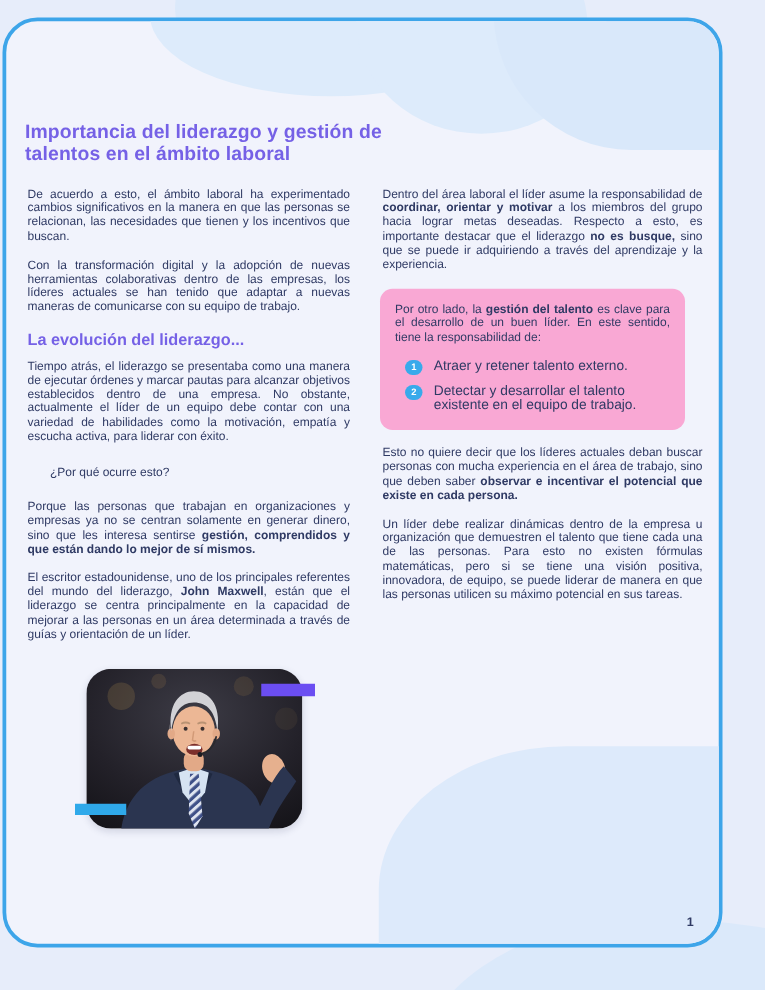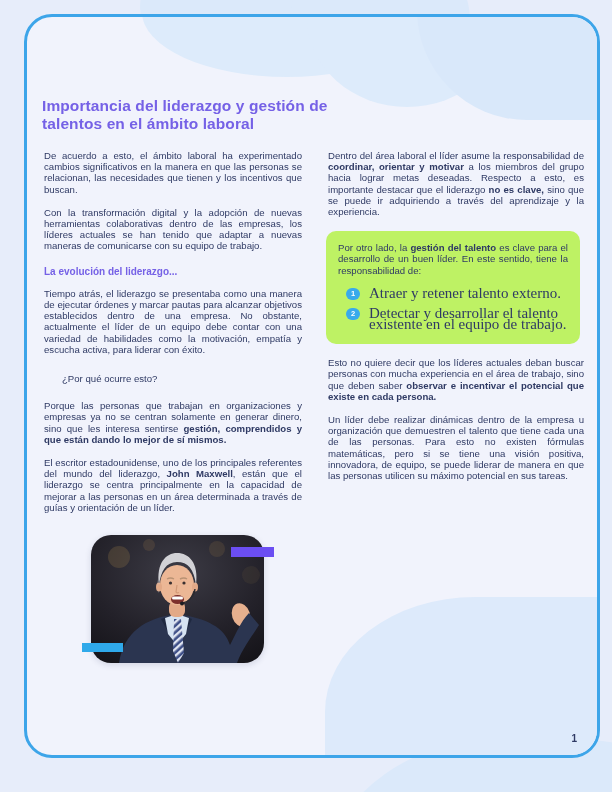--- a/index.html
+++ b/index.html
@@ -8,21 +8,21 @@
     background:#e7edfa;
     font-family:"Liberation Sans", sans-serif;
     -webkit-font-smoothing:antialiased;
   }
   .blob{position:absolute;background:#dbe9fa;}
   .outer-top{left:140px;top:-78px;width:300px;height:170px;border-radius:50%;}
   .outer-top2{left:290px;top:-60px;width:180px;height:160px;border-radius:50%;}
   .outer-bottom{left:330px;top:735px;width:420px;height:220px;border-radius:45% 55% 0 0 / 60% 40% 0 0;}
 
   .page{
-    position:absolute;left:24px;top:14px;width:570px;height:738px;
+    position:absolute;left:2px;top:14px;width:570px;height:738px;
     background:#f1f3fc;border:3px solid #3da5e9;border-radius:28px;
     overflow:hidden;
   }
   .in-top-center{left:115px;top:-70px;width:290px;height:130px;border-radius:50%;background:#ddebfb;}
   .in-top-center2{left:280px;top:-90px;width:200px;height:180px;border-radius:50%;background:#ddebfb;}
   .in-top-right{right:-10px;top:-12px;width:190px;height:115px;border-radius:0 0 0 110px;background:#d9e8fa;}
   .in-bottom-right{left:298px;top:580px;width:290px;height:175px;border-radius:150px 0 0 0 / 115px 0 0 0;background:#ddeafb;}
 
   .content{position:absolute;inset:0;}
 
@@ -30,37 +30,37 @@
     position:absolute;left:15px;top:80px;width:300px;
     font-size:15.5px;line-height:18px;font-weight:bold;color:#7561e6;
     letter-spacing:.1px;margin:0;
   }
   .col{position:absolute;top:133px;font-size:9.6px;line-height:11.2px;color:#2f3a64;}
   .col.left{left:17px;width:258px;}
   .col.right{left:301px;width:256px;}
   .col p{margin:0 0 12px 0;text-align:justify;}
   .col p span.bold,.box-intro span.bold{font-weight:bold;}
   .subhead{
-    font-size:10px;font-weight:bold;color:#7561e6;margin:14px 0 11px 0;
+    font-size:13px;font-weight:bold;color:#7561e6;margin:14px 0 11px 0;
   }
   .question{margin:18px 0 16px 18px !important;text-align:center;}
 
   .box{
-    background:#bef264;border-radius:10px;padding:11px 12px 12px 12px;
-    margin:14px 4px 13px -2px;
+    background:#f9a8d4;border-radius:10px;padding:11px 12px 12px 12px;
+    margin:14px 14px 13px -2px;
   }
   .box-intro{margin:0 0 10px 0;text-align:justify;font-size:9.6px;line-height:11.2px;color:#2f3a64;}
   .box-item{display:flex;align-items:flex-start;margin:0 0 8px 8px;}
   .box-item:last-child{margin-bottom:2px;}
   .badge{
     flex:0 0 auto;width:14px;height:12px;border-radius:7px;background:#38aaeb;
     color:#ffffff;font-size:7.5px;font-weight:bold;line-height:12px;text-align:center;
     margin-right:9px;margin-top:0;
   }
-  .box-item-text{font-size:15px;line-height:11.2px;color:#2f3a64;font-family:Liberation Serif, serif;}
+  .box-item-text{font-size:11px;line-height:11.2px;color:#2f3a64;}
 
   .photo{
     position:absolute;left:64px;top:518px;width:173px;height:128px;
     border-radius:20px;overflow:hidden;box-shadow:0 2px 6px rgba(40,50,90,.15);
   }
   .deco{position:absolute;}
   .deco.purple{left:204px;top:530px;width:43px;height:10px;background:#6b4ef2;}
   .deco.cyan{left:55px;top:626px;width:41px;height:9px;background:#2fa9ea;}
 
   .page-number{
@@ -88,21 +88,21 @@
       <p><span>De acuerdo a esto, el ámbito laboral ha experimentado cambios significativos en la manera en que las personas se relacionan, las necesidades que tienen y los incentivos que buscan.</span></p>
       <p><span>Con la transformación digital y la adopción de nuevas herramientas colaborativas dentro de las empresas, los líderes actuales se han tenido que adaptar a nuevas maneras de comunicarse con su equipo de trabajo.</span></p>
       <div class="subhead">La evolución del liderazgo...</div>
       <p><span>Tiempo atrás, el liderazgo se presentaba como una manera de ejecutar órdenes y marcar pautas para alcanzar objetivos establecidos dentro de una empresa. No obstante, actualmente el líder de un equipo debe contar con una variedad de habilidades como la motivación, empatía y escucha activa, para liderar con éxito.</span></p>
       <p class="question">¿Por qué ocurre esto?</p>
       <p><span>Porque las personas que trabajan en organizaciones y empresas ya no se centran solamente en generar dinero, sino que les interesa sentirse </span><span class="bold">gestión, comprendidos y que están dando lo mejor de sí mismos.</span></p>
       <p><span>El escritor estadounidense, uno de los principales referentes del mundo del liderazgo, </span><span class="bold">John Maxwell</span><span>, están que el liderazgo se centra principalmente en la capacidad de mejorar a las personas en un área determinada a través de guías y orientación de un líder.</span></p>
     </div>
 
     <div class="col right">
-      <p><span>Dentro del área laboral el líder asume la responsabilidad de </span><span class="bold">coordinar, orientar y motivar</span><span> a los miembros del grupo hacia lograr metas deseadas. Respecto a esto, es importante destacar que el liderazgo </span><span class="bold">no es clave,</span><span> sino que se puede ir adquiriendo a través del aprendizaje y la experiencia.</span></p>
+      <p><span>Dentro del área laboral el líder asume la responsabilidad de </span><span class="bold">coordinar, orientar y motivar</span><span> a los miembros del grupo hacia lograr metas deseadas. Respecto a esto, es importante destacar que el liderazgo </span><span class="bold">no es busque,</span><span> sino que se puede ir adquiriendo a través del aprendizaje y la experiencia.</span></p>
 
       <div class="box">
         <p class="box-intro"><span>Por otro lado, la </span><span class="bold">gestión del talento</span><span> es clave para el desarrollo de un buen líder. En este sentido, tiene la responsabilidad de:</span></p>
         <div class="box-item">
           <span class="badge">1</span>
           <span class="box-item-text">Atraer y retener talento externo.</span>
         </div>
         <div class="box-item">
           <span class="badge">2</span>
           <span class="box-item-text">Detectar y desarrollar el talento existente en el equipo de trabajo.</span>

